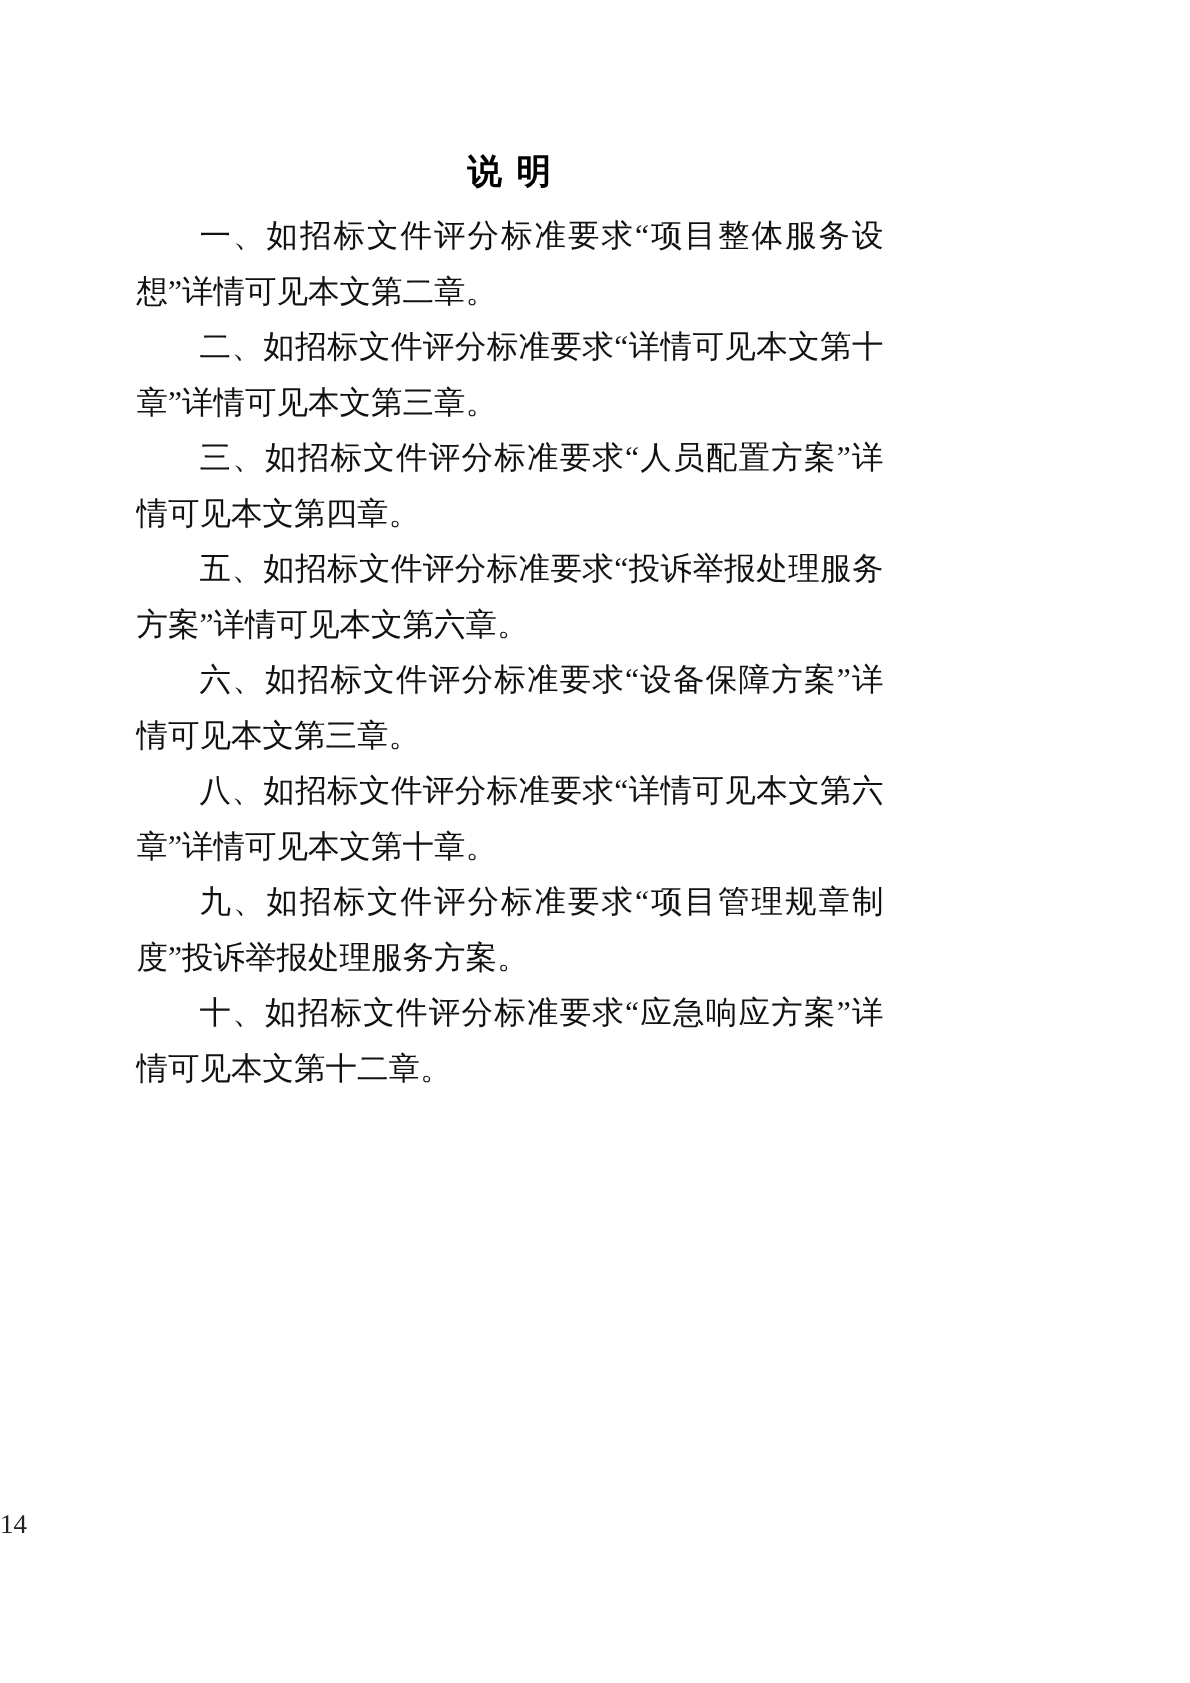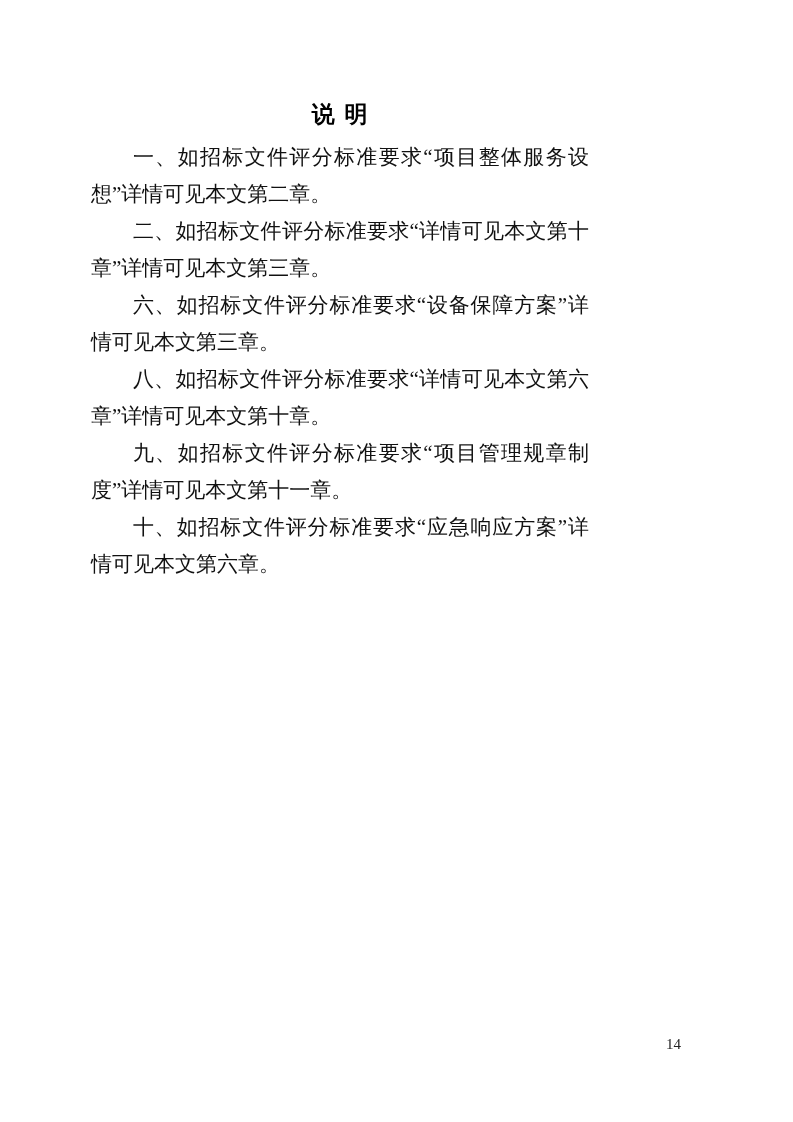--- a/index.html
+++ b/index.html
@@ -36,38 +36,40 @@
   }
   .doc-body p {
     margin: 0;
     padding: 0;
     text-indent: 42px;
   }
   .page-footer {
     position: absolute;
     left: 0;
     right: 0;
-    top: 1031px;
-    text-align: right;
-    font-size: 15px;
+    top: 1003px;
+    text-align: left;
+    font-size: 18px;
     line-height: 26px;
     color: #222222;
   }
 </style>
 </head>
 <body>
 
 <div class="page">
 
   <h1 class="doc-title">说  明</h1>
 
   <div class="doc-body">
     <p>一、如招标文件评分标准要求“项目整体服务设想”详情可见本文第二章。</p>
     <p>二、如招标文件评分标准要求“详情可见本文第十章”详情可见本文第三章。</p>
+    <p>三、如招标文件评分标准要求“人员配置方案”详情可见本文第四章。</p>
+    <p>五、如招标文件评分标准要求“投诉举报处理服务方案”详情可见本文第六章。</p>
     <p>六、如招标文件评分标准要求“设备保障方案”详情可见本文第三章。</p>
     <p>八、如招标文件评分标准要求“详情可见本文第六章”详情可见本文第十章。</p>
-    <p>九、如招标文件评分标准要求“项目管理规章制度”详情可见本文第十一章。</p>
-    <p>十、如招标文件评分标准要求“应急响应方案”详情可见本文第六章。</p>
+    <p>九、如招标文件评分标准要求“项目管理规章制度”投诉举报处理服务方案。</p>
+    <p>十、如招标文件评分标准要求“应急响应方案”详情可见本文第十二章。</p>
   </div>
 
   <div class="page-footer">14</div>
 
 </div>
 
 </body></html>

